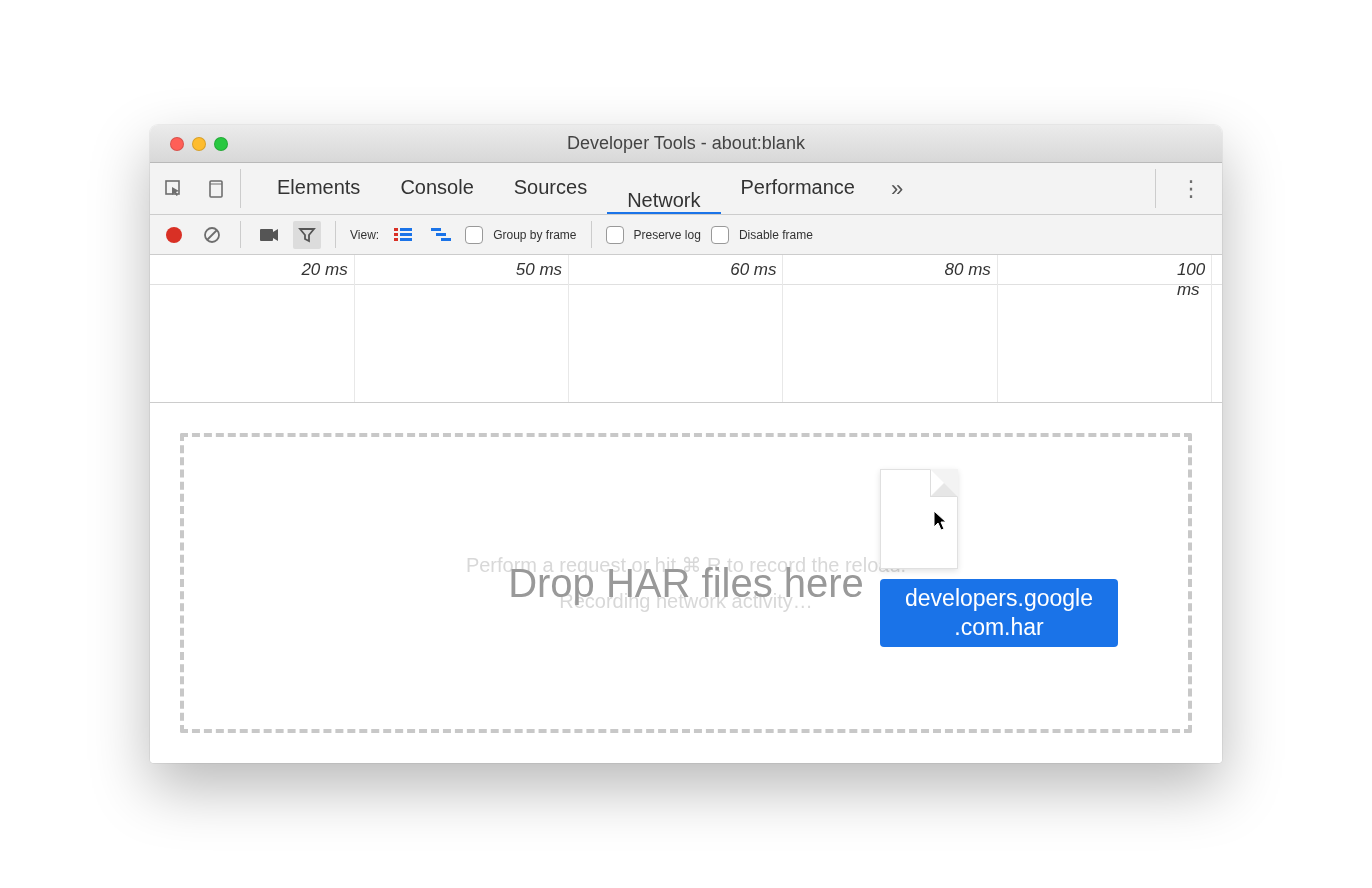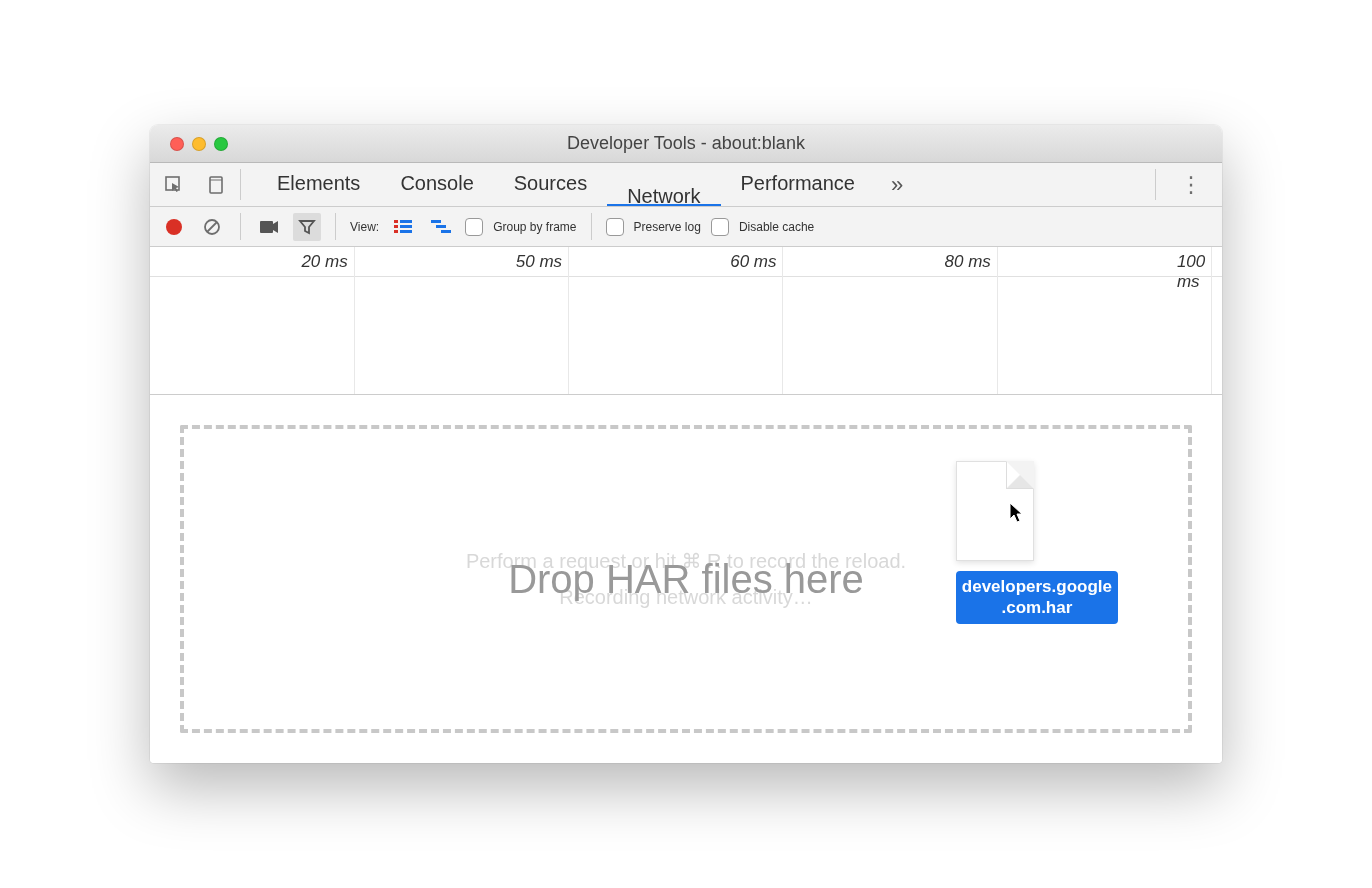--- a/index.html
+++ b/index.html
@@ -38,21 +38,21 @@
 .tl.green { background: #28c840; }
 .title {
   position: absolute;
   left: 0; right: 0;
   text-align: center;
   font-size: 18px;
   color: #444;
   pointer-events: none;
 }
 .tabs-row {
-  height: 44px;
+  height: 52px;
   border-bottom: 1px solid #ccc;
   display: flex;
   align-items: stretch;
   background: #f3f3f3;
 }
 .tabs-left {
   display: flex;
   align-items: center;
   padding: 0 10px;
   gap: 14px;
@@ -223,23 +223,23 @@
   left: 52px;
   font-size: 22px;
   color: #000;
   pointer-events: none;
 }
 .file-label {
   margin-top: 10px;
   display: inline-block;
   background: #1a73e8;
   color: #fff;
-  font-size: 17px;
-  font-weight: 700;
-  padding: 5px 6px;
+  font-size: 23px;
+  font-weight: 400;
+  padding: 5px 25px;
   border-radius: 4px;
   line-height: 1.25;
   text-align: center;
 }
 .chev { font-size: 22px; color:#555; cursor:pointer; }
 </style>
 </head>
 <body>
 
 <div class="window">
@@ -323,21 +323,21 @@
           <rect x="6" y="6" width="10" height="3" fill="#1a73e8"></rect>
           <rect x="11" y="11" width="10" height="3" fill="#1a73e8"></rect>
         </svg>
     </div>
     <div class="checkbox"></div>
     <span class="tb-label">Group by frame</span>
     <div class="vdiv" style="margin:6px 4px;"></div>
     <div class="checkbox"></div>
     <span class="tb-label">Preserve log</span>
     <div class="checkbox"></div>
-    <span class="tb-label">Disable cache</span>
+    <span class="tb-label">Disable frame</span>
   </div>
 
   <div class="timeline">
     <div class="timeline-header">
       <div class="tick-line" style="left:19%"></div>
         <div class="tick" style="left:19%">20 ms</div>
       <div class="tick-line" style="left:39%"></div>
         <div class="tick" style="left:39%">50 ms</div>
       <div class="tick-line" style="left:59%"></div>
         <div class="tick" style="left:59%">60 ms</div>

